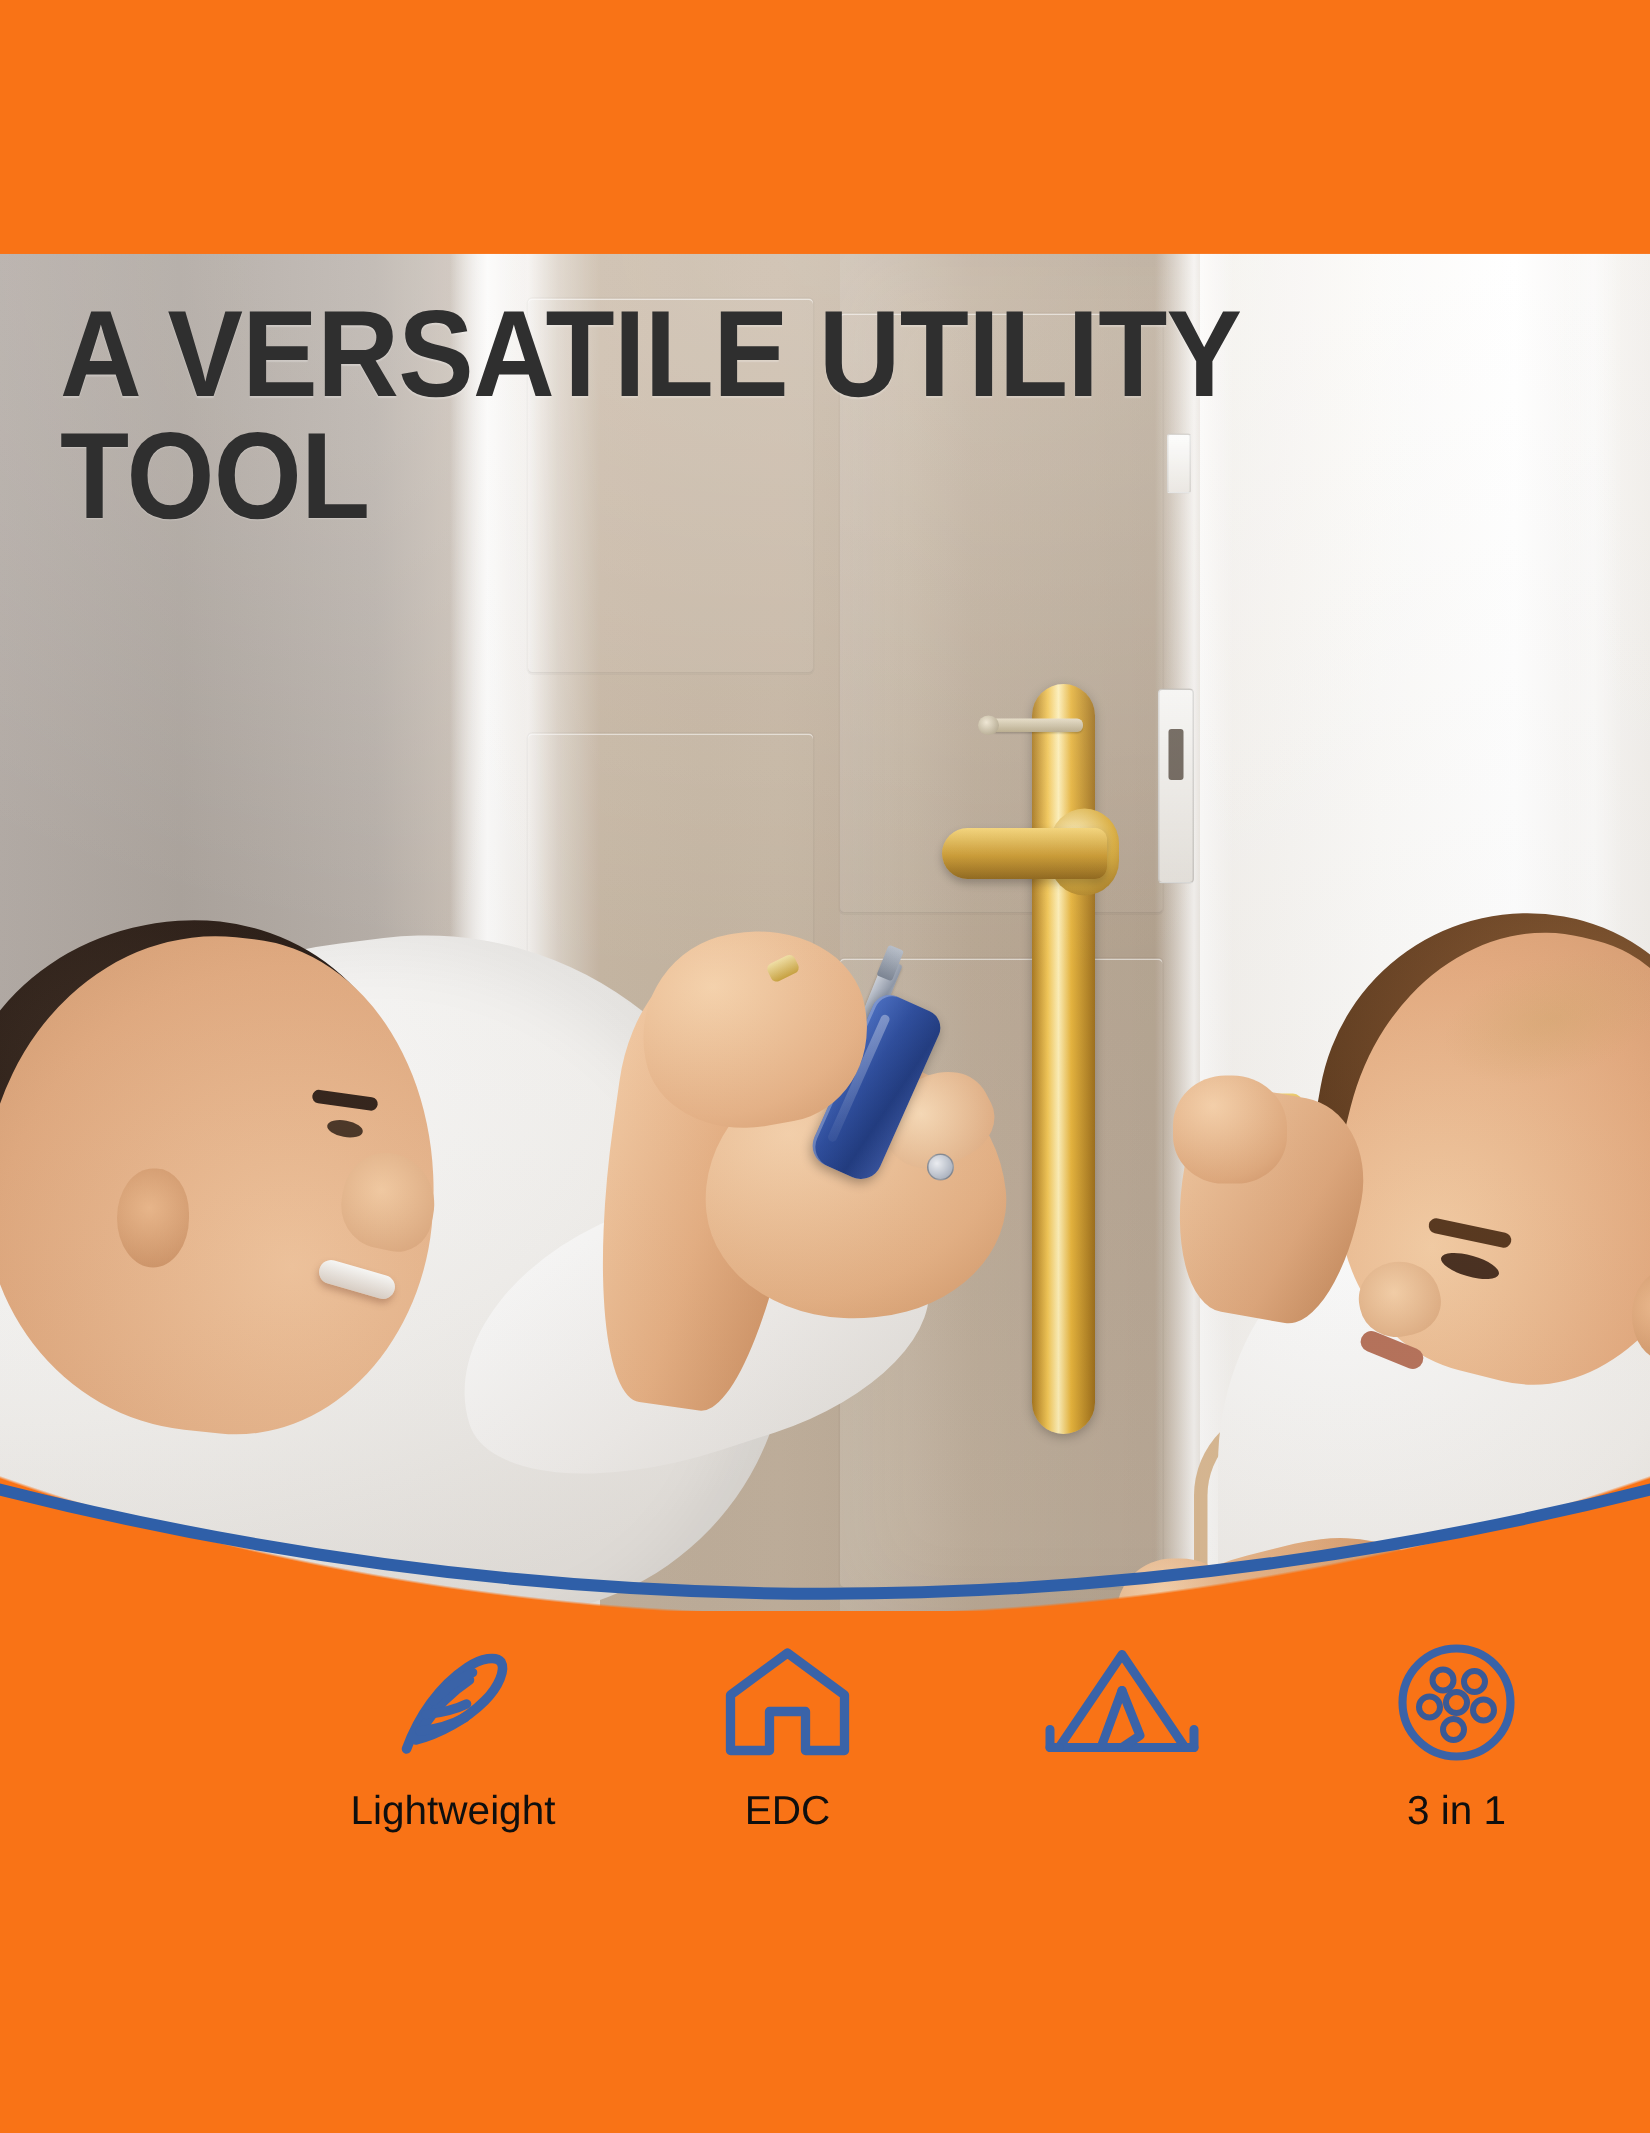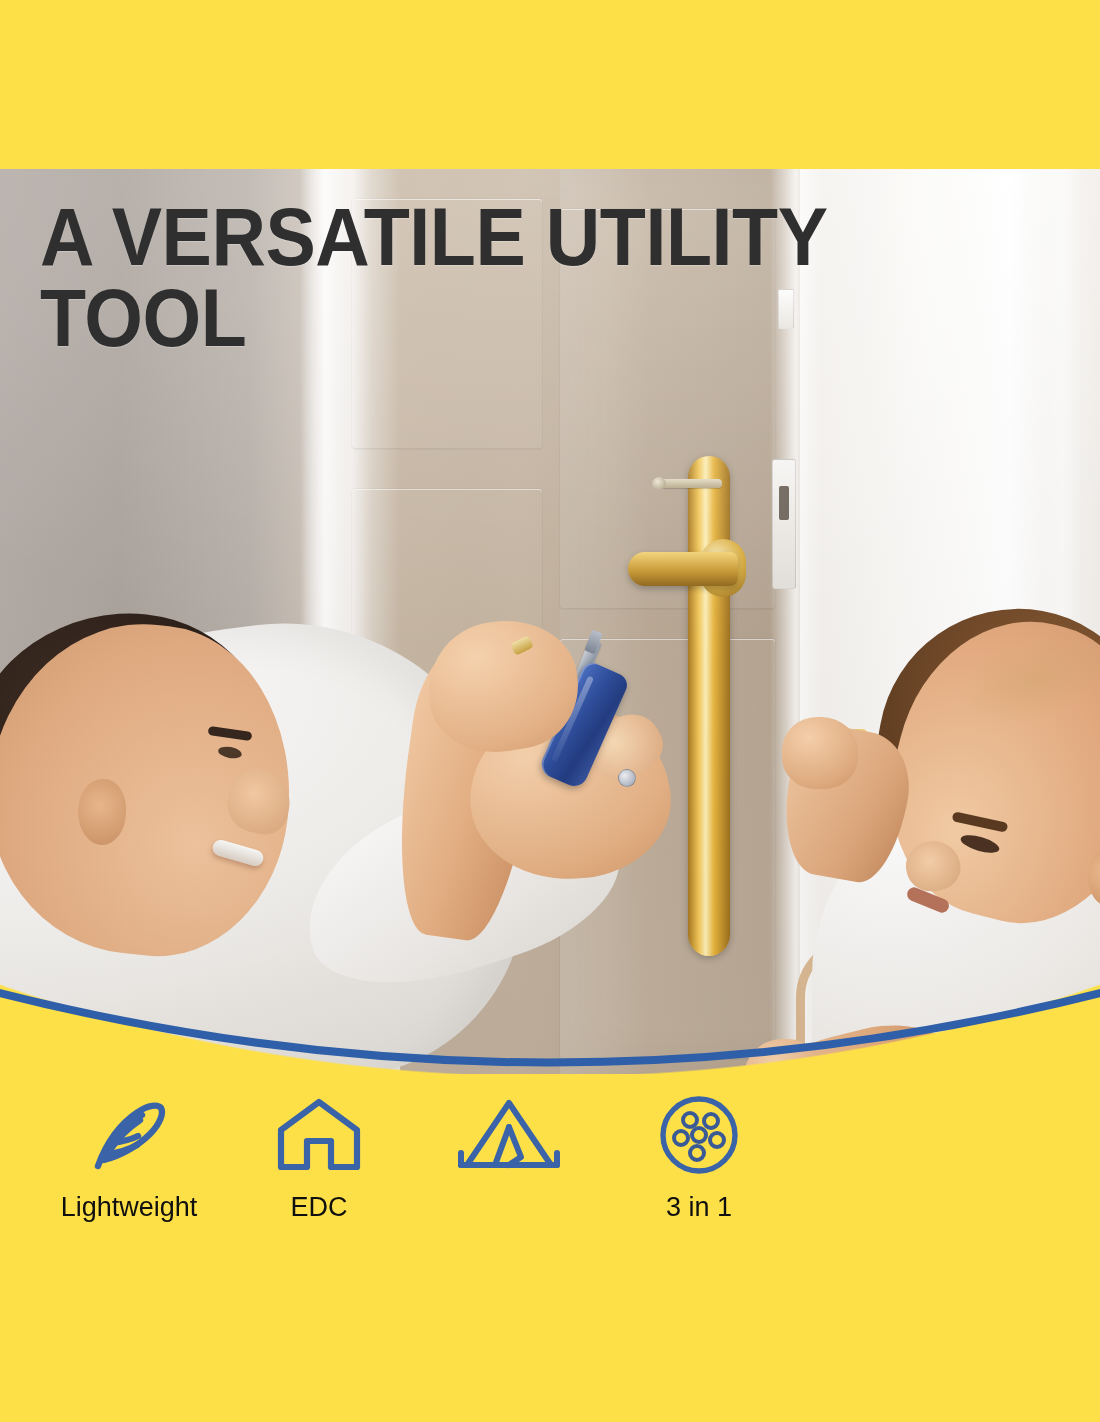--- a/index.html
+++ b/index.html
@@ -4,21 +4,21 @@
 <style>
   * { margin:0; padding:0; box-sizing:border-box; }
   html, body { background:#ffffff; }
   body {
     width:1100px; height:1422px;
     font-family:"Liberation Sans", sans-serif;
     position:relative; overflow:hidden;
   }
 
   
-  #stage { position:absolute; inset:0; background:#fde047; }
+  #stage { position:absolute; inset:0; background:#f97316; }
 
   
   .hero-wrap {
     position:absolute;
     left:0; top:169px; width:1100px; height:905px;
     overflow:hidden;
   }
   .hero-mask {
     position:absolute; inset:0;
     
@@ -360,22 +360,23 @@
     font-weight:700;
     letter-spacing:-0.5px;
     color:#2f2f2f;
     transform:scaleX(0.92); transform-origin:left top;
     text-shadow:0 1px 1px rgba(255,255,255,.25);
   }
 
   
   .features {
     position:absolute; left:0; top:1092px; width:1100px;
-    display:flex; align-items:flex-start; justify-content:flex-start;
+    display:flex; align-items:flex-start; justify-content:flex-end;
     padding:0 34px;
+    gap:33px;
   }
   .feature { width:190px; display:flex; flex-direction:column; align-items:center; }
   .feature .ico { height:86px; display:flex; align-items:center; justify-content:center; }
   .feature .lbl {
     margin-top:14px; text-align:center;
     font-size:27px; line-height:1.15; color:#0f0f0f; font-weight:400;
   }
   svg { display:block; }
 </style>
 </head>

